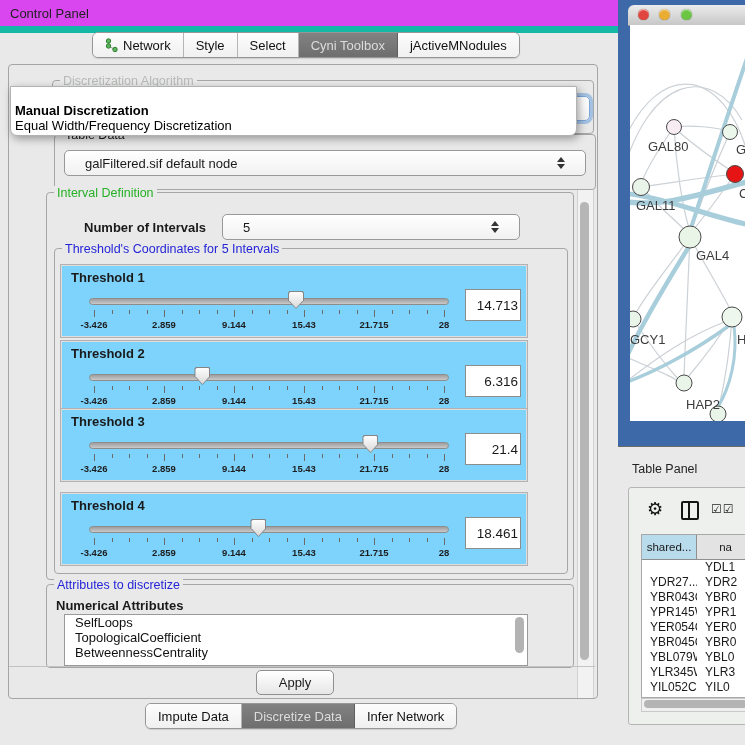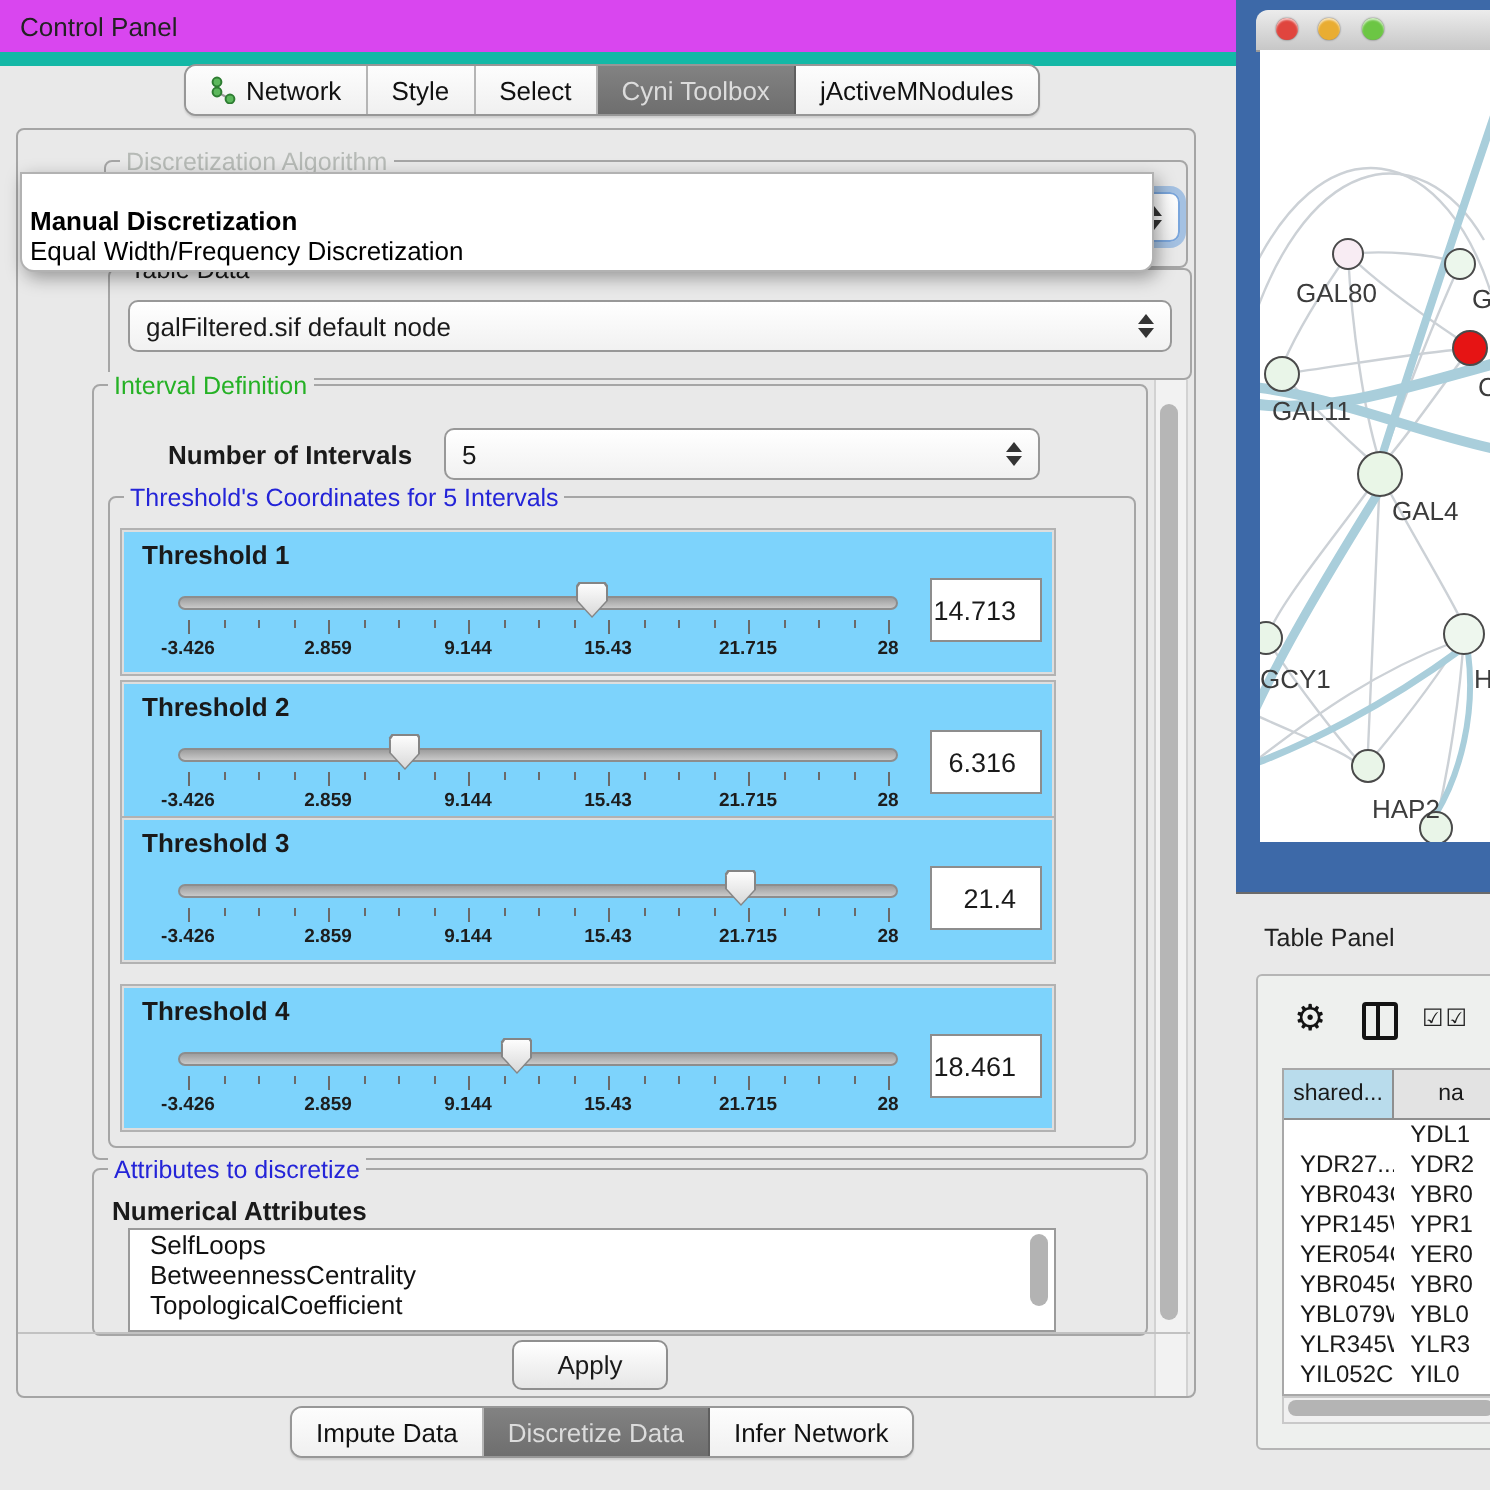--- a/index.html
+++ b/index.html
@@ -21,21 +21,21 @@
   .tab.sel{background:linear-gradient(#828282,#6e6e6e);color:#dcdcdc;border-right-color:#5f5f5f;}
   
   .cp-content{left:8px;top:64px;width:588px;height:633px;border:1px solid #a5a5a5;border-radius:4px;background:#e9e9e9;}
   .groupbox{border:1px solid #a6a6a6;border-radius:4px;}
   .grouplabel{position:absolute;font-size:12.5px;background:#e9e9e9;padding:0 3px;white-space:nowrap;}
   .g-green{color:#25b125;}
   .g-blue{color:#2424d8;}
   .g-dim{color:#b6bab6;}
   
   .combo{background:linear-gradient(#ffffff,#f1f1f1);border:1px solid #989898;border-radius:5px;
-         display:flex;align-items:center;font-size:13px;padding:0 8px;box-sizing:border-box;}
+         display:flex;align-items:center;font-size:13px;padding:0 20px;box-sizing:border-box;}
   .stepper{margin-left:auto;display:flex;flex-direction:column;gap:2px;align-items:center;}
   .stepper i{display:block;width:0;height:0;border-left:4px solid transparent;border-right:4px solid transparent;}
   .stepper .up{border-bottom:5px solid #333;}
   .stepper .dn{border-top:5px solid #333;}
   .focusring{border:1px solid #7aa6dc;box-shadow:0 0 0 3px rgba(108,160,220,.55);}
   
   .popup{left:10px;top:86px;width:565px;height:48px;background:#fff;border:1px solid #b2b2b2;
          border-radius:0 0 7px 7px;box-shadow:2px 3px 9px rgba(0,0,0,.35);z-index:6;}
   .popup-prompt{position:absolute;top:2px;left:0;width:100%;text-align:center;font-size:12.5px;color:#b4b4b4;}
   .popup-item{position:absolute;left:4px;font-size:13px;color:#000;white-space:nowrap;}
@@ -51,21 +51,21 @@
   .thumb{position:absolute;top:2px;width:16px;height:18px;background:#858585;
          clip-path:polygon(8% 0,92% 0,100% 10%,100% 52%,50% 100%,0 52%,0 10%);}
   .thumb i{position:absolute;left:1px;top:1px;width:14px;height:16px;display:block;
            background:linear-gradient(#fdfdfd,#d9d9d9);
            clip-path:polygon(8% 0,92% 0,100% 10%,100% 52%,50% 100%,0 52%,0 10%);}
   .tick{position:absolute;top:21px;width:1px;background:#6a6a6a;}
   .tick.minor{height:4px;}
   .tick.major{height:7px;}
   .ticklabel{position:absolute;top:30px;transform:translateX(-50%);font-size:9.5px;font-weight:bold;color:#1d1d1d;white-space:nowrap;}
   .valbox{position:absolute;right:6px;top:24px;width:56px;height:32px;background:#fff;border:1px solid #8d8d8d;
-          font-size:13.5px;text-align:right;line-height:32px;padding-right:12px;box-sizing:border-box;}
+          font-size:13.5px;text-align:right;line-height:32px;padding-right:2px;box-sizing:border-box;}
   
   .attr-list{position:absolute;left:64px;top:614px;width:462px;height:50px;background:#fff;border:1px solid #9a9a9a;overflow:hidden;}
   .attr-item{font-size:13px;padding-left:10px;line-height:15px;color:#111;white-space:nowrap;}
   .mini-scroll{position:absolute;right:2px;top:2px;width:9px;height:36px;background:#b3b3b3;border-radius:5px;}
   
   .vscroll-track{left:577px;top:190px;width:15px;height:508px;background:#f2f2f2;border-left:1px solid #d2d2d2;border-right:1px solid #d2d2d2;}
   .vscroll-thumb{left:580px;top:202px;width:9px;height:458px;background:#b6b6b6;border-radius:5px;}
   
   .apply-divider{left:9px;top:666px;width:586px;height:1px;background:#c2c2c2;}
   .apply-btn{left:256px;top:670px;width:76px;height:23px;border:1px solid #8f8f8f;border-radius:5px;
@@ -334,22 +334,22 @@
         </div>
         <div class="valbox">18.461</div>
       </div>
     </div>
 
   <div class="abs groupbox" style="left:46px;top:584px;width:526px;height:82px;"></div>
   <span class="grouplabel g-blue" style="left:54px;top:578px;">Attributes to discretize</span>
   <span class="abs" style="left:56px;top:598px;font-size:13px;font-weight:bold;">Numerical Attributes</span>
   <div class="attr-list abs" id="attr-list">
       <div class="attr-item">SelfLoops</div>
+      <div class="attr-item">TopologicalCoefficient</div>
       <div class="attr-item">BetweennessCentrality</div>
-      <div class="attr-item">TopologicalCoefficient</div>
     </div>
   <div class="mini-scroll" style="position:absolute;left:515px;top:617px;"></div>
 
   <div class="abs apply-divider"></div>
   <div class="abs apply-btn">Apply</div>
 
   <div class="abs tabbar" style="left:145px;top:703px;">
       <div class="tab">
         <span>Impute Data</span>
       </div>

